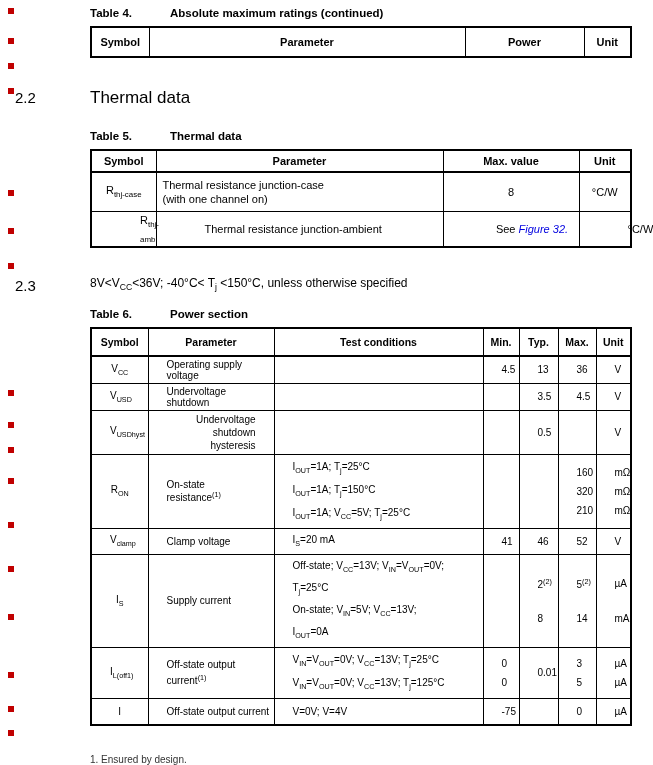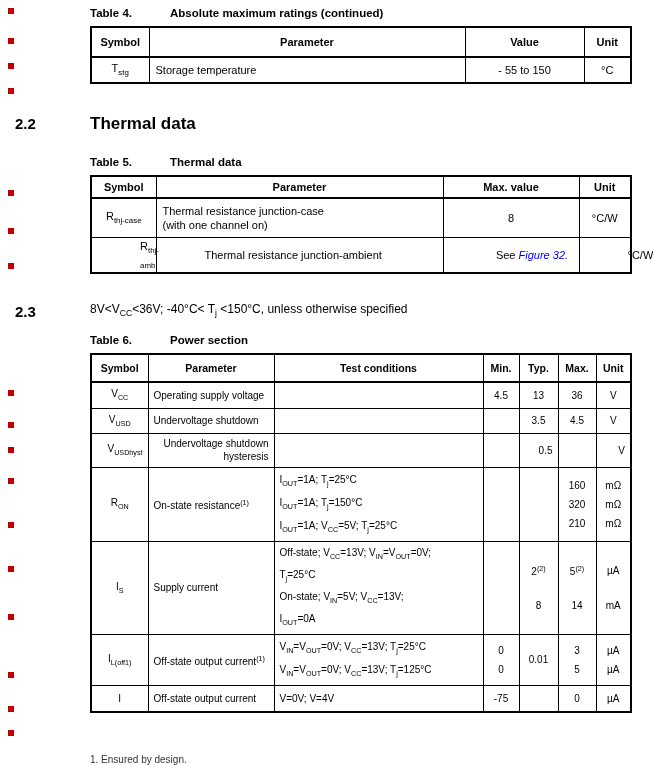--- a/index.html
+++ b/index.html
@@ -25,36 +25,36 @@
   sup{font-size:72%;}
 
   .t4 thead th{height:20px;}
   .t4 td{height:20px;}
 
   .t5 .r1 td{height:34px;}
   .t5 .r2 td{height:24px;padding-left:48px;}
   .lh14{line-height:14px;}
   .lh13{line-height:13px;}
 
-  .t6 td{font-size:10px;padding:2px 5px;}
+  .t6 td{font-size:10px;padding:2px 18px;}
   .t6 thead th{font-size:10.5px;height:18px;}
   .t6 .h23 td{height:21px;}
   .t6 .h22 td{height:20px;}
   .t6 .h31 td{height:29px;text-align:right;}
   .t6 .h58 td{height:56px;}
   .t6 .h75 td{height:73px;margin-top:25px;}
   .t6 .h38 td{height:36px;}
 
   .lines div{line-height:19px;white-space:nowrap;}
   .lines18 div{line-height:18px;white-space:nowrap;}
   .stack{display:flex;flex-direction:column;justify-content:space-around;height:70px;}
   .stack div{text-align:center;}
 
   
-  .section{position:relative;font-weight:bold;}
+  .section{position:relative;font-weight:normal;}
   .secnum{position:absolute;left:-75px;top:1px;font-size:15px;}
   .sectitle{font-size:17px;}
 
   .cond-line{font-size:12px;margin:0;}
 
   .link{font-style:italic;}
 
   .footnote{position:absolute;left:90px;top:754px;font-size:10px;color:#333;white-space:nowrap;}
 
   .cmark{position:absolute;width:6px;height:6px;}
@@ -93,31 +93,25 @@
     <colgroup>
         <col style="width:58px">
         <col style="width:316px">
         <col style="width:119px">
         <col style="width:47px">
       </colgroup>
     <thead>
       <tr>
         <th>Symbol</th>
         <th>Parameter</th>
-        <th>Value</th>
+        <th>Power</th>
         <th>Unit</th>
       </tr>
     </thead>
     <tbody>
-      <tr>
-        <td class="c">T<sub>stg</sub></td>
-        <td>Storage temperature</td>
-        <td class="c">- 55 to 150</td>
-        <td class="c">°C</td>
-      </tr>
     </tbody>
   </table>
 
   <div class="section" style="margin-top:30px;">
     <span class="secnum">2.2</span>
     <span class="sectitle">Thermal data</span>
   </div>
 
   <div class="caption" style="margin-top:22px;">
     <span class="lbl">Table 5.</span>
@@ -234,20 +228,29 @@
           <div>160</div>
           <div>320</div>
           <div>210</div>
         </td>
         <td class="c lines">
           <div>mΩ</div>
           <div>mΩ</div>
           <div>mΩ</div>
         </td>
       </tr>
+      <tr class="h23">
+        <td class="c">V<sub>clamp</sub></td>
+        <td>Clamp voltage</td>
+        <td>I<sub>S</sub>=20 mA</td>
+        <td class="c">41</td>
+        <td class="c">46</td>
+        <td class="c">52</td>
+        <td class="c">V</td>
+      </tr>
       <tr class="h75">
         <td class="c">I<sub>S</sub></td>
         <td>Supply current</td>
         <td class="lines18">
           <div>Off-state; V<sub>CC</sub>=13V; V<sub>IN</sub>=V<sub>OUT</sub>=0V;</div>
           <div>T<sub>j</sub>=25°C</div>
           <div>On-state;  V<sub>IN</sub>=5V; V<sub>CC</sub>=13V;</div>
           <div>I<sub>OUT</sub>=0A</div>
         </td>
         <td></td>

